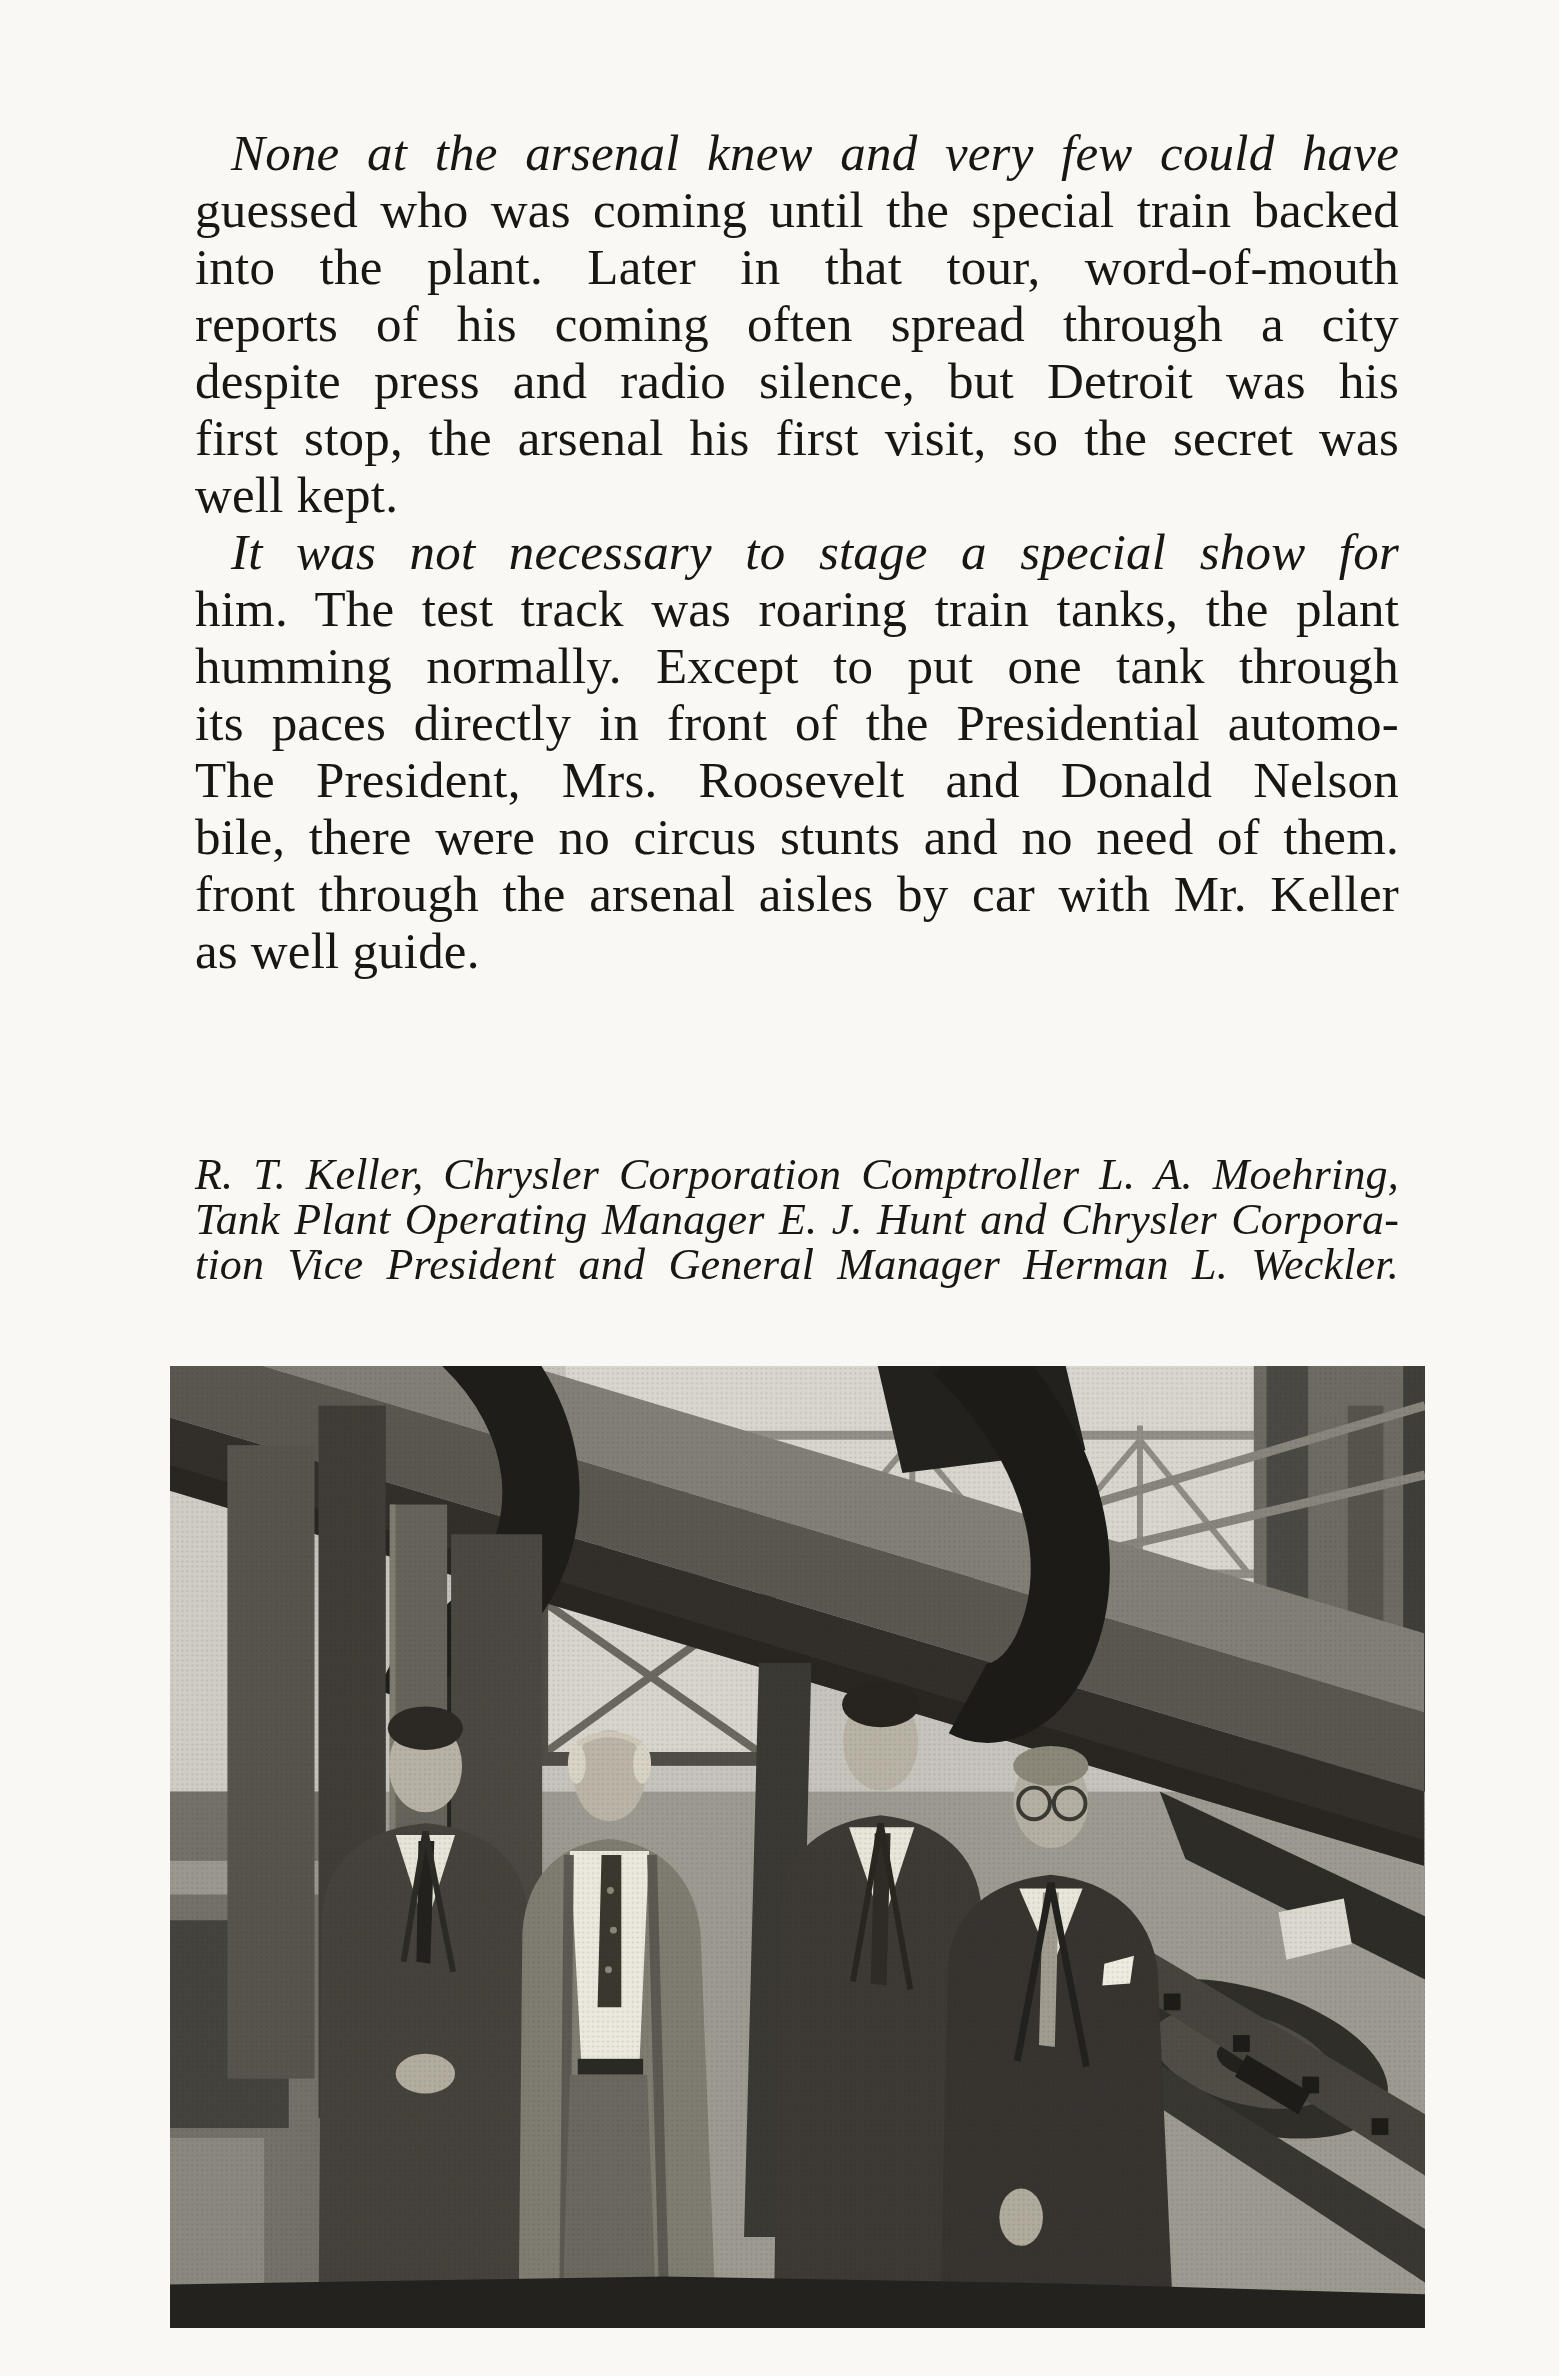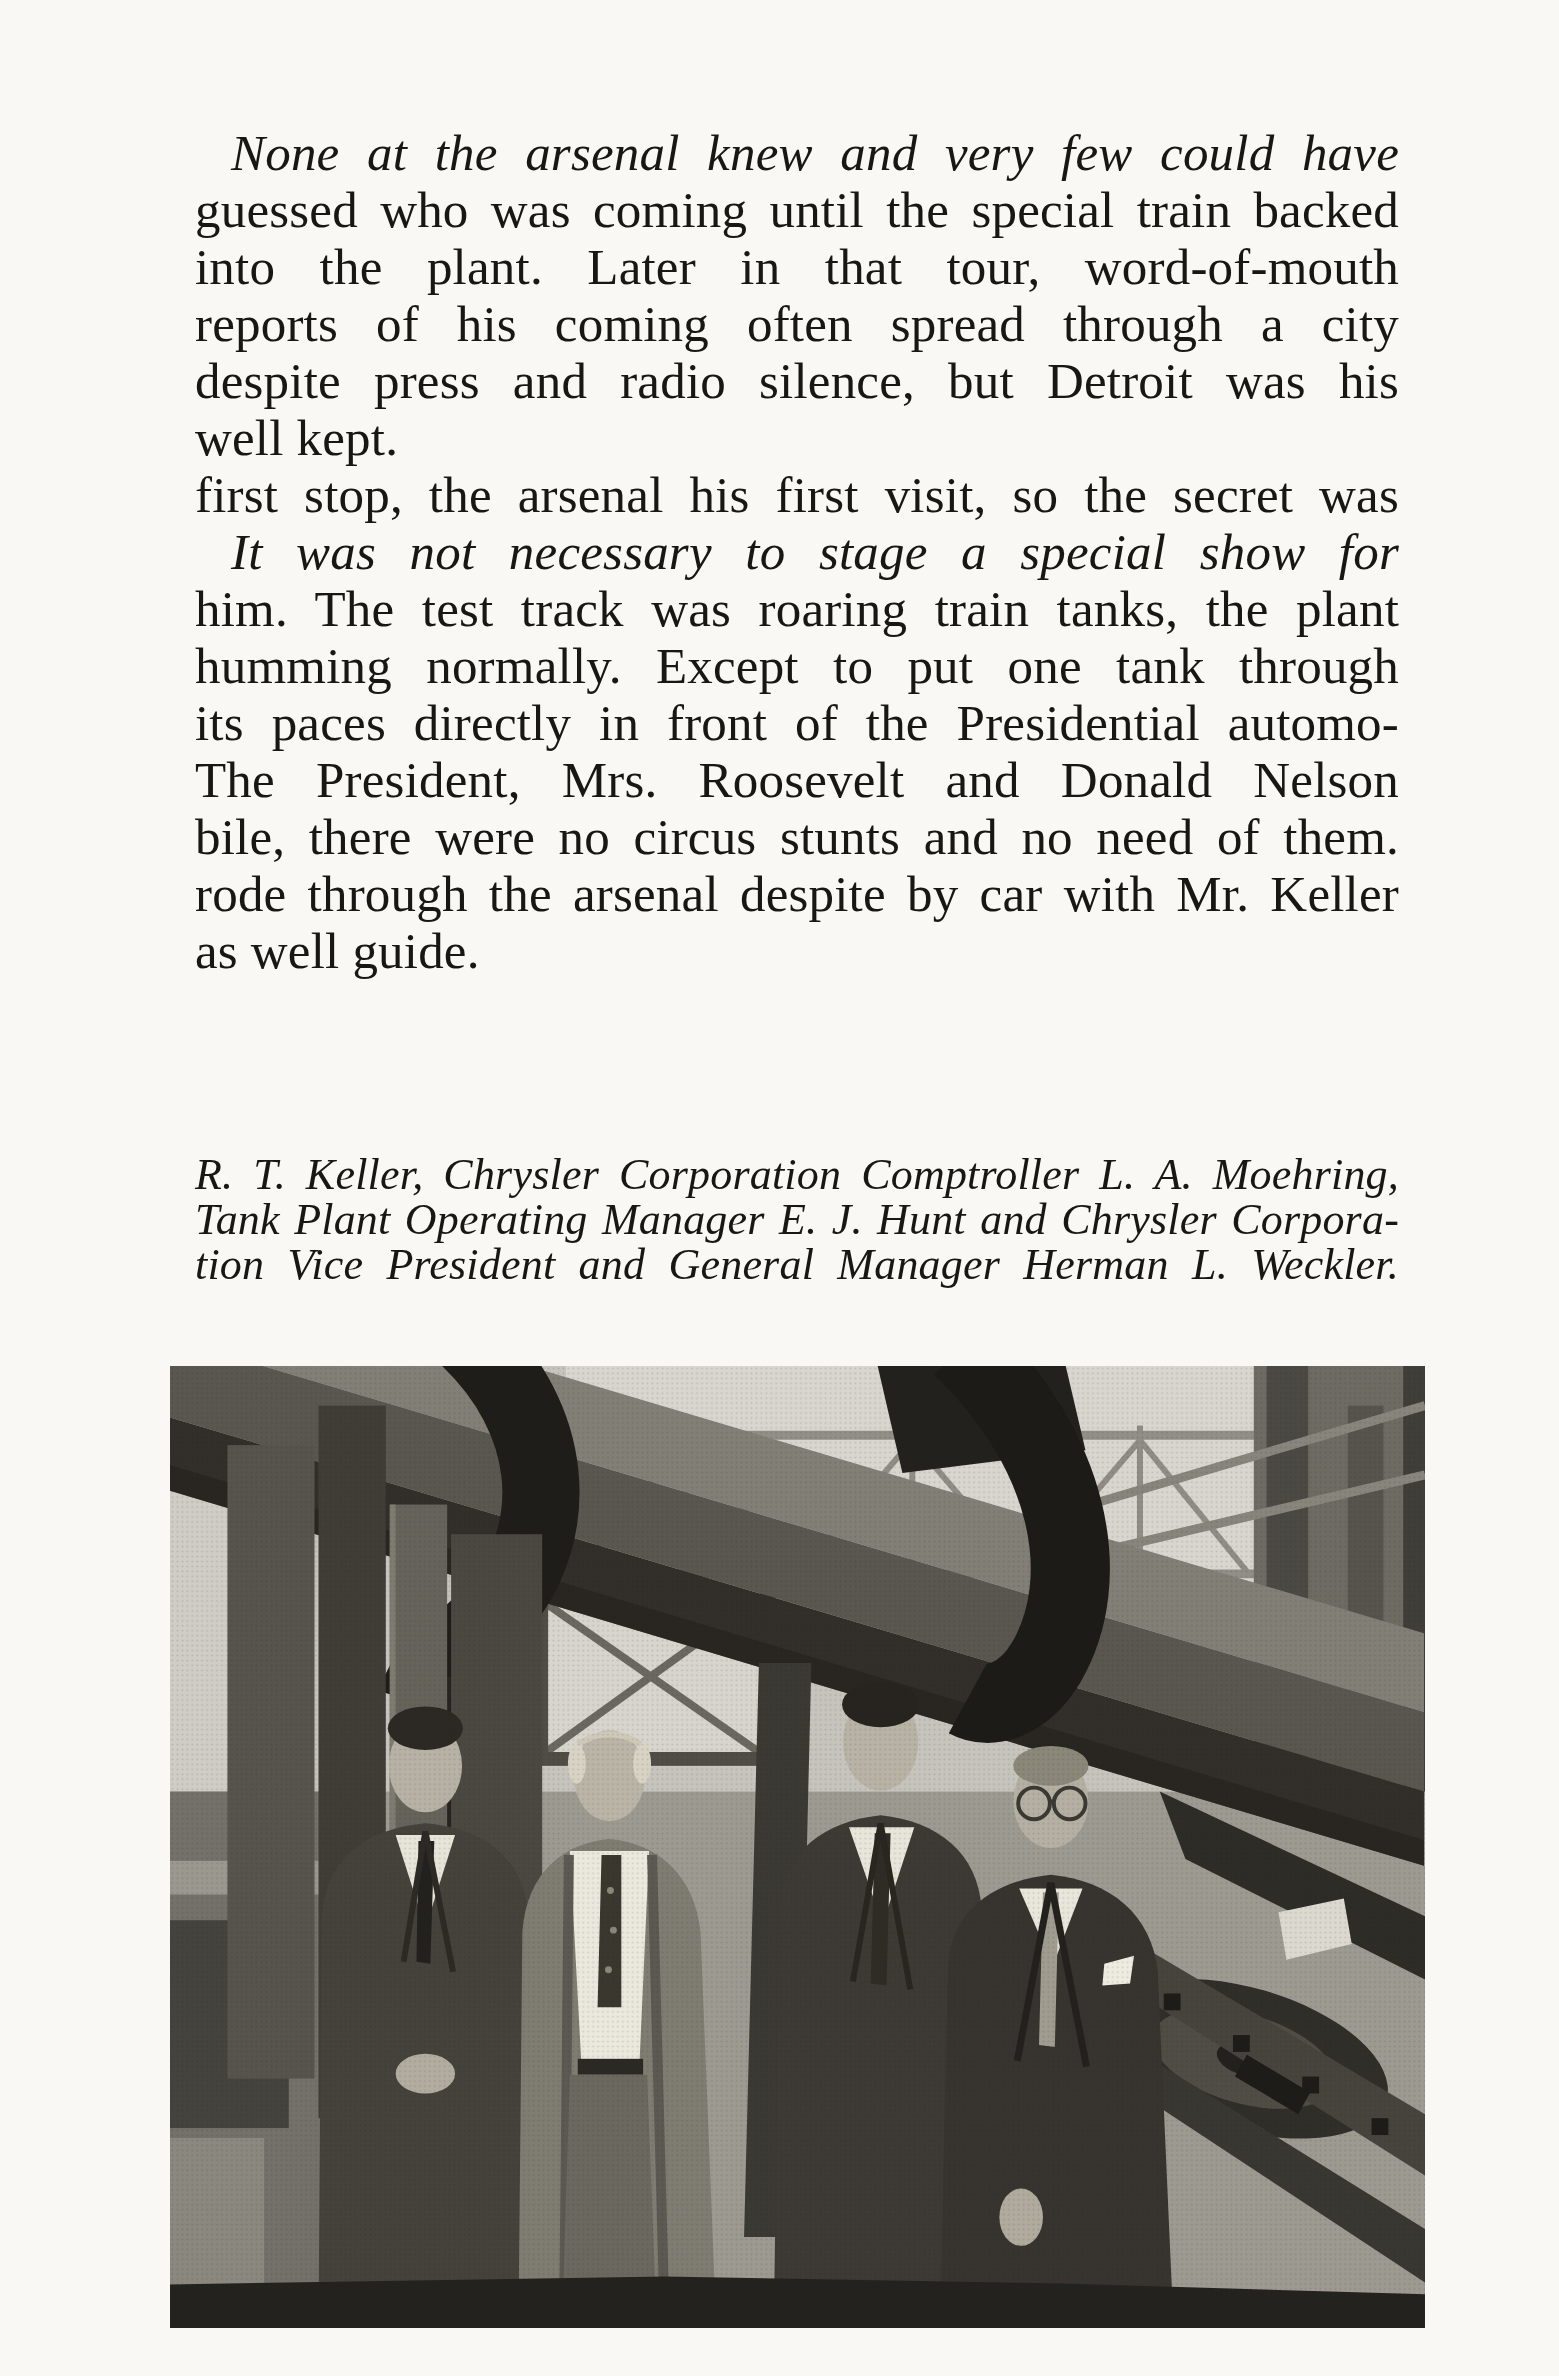--- a/index.html
+++ b/index.html
@@ -38,31 +38,31 @@
 </head>
 <body>
 
 <div class="text-block">
   <div>
     <div class="line indent">None at the arsenal knew and very few could have</div>
     <div class="line">guessed who was coming until the special train backed</div>
     <div class="line">into the plant. Later in that tour, word-of-mouth</div>
     <div class="line">reports of his coming often spread through a city</div>
     <div class="line">despite press and radio silence, but Detroit was his</div>
+    <div class="line">first stop, the arsenal his first visit, so the secret was</div>
     <div class="line no-just">well kept.</div>
-    <div class="line">first stop, the arsenal his first visit, so the secret was</div>
   </div>
   <div>
     <div class="line indent">It was not necessary to stage a special show for</div>
     <div class="line">him. The test track was roaring train tanks, the plant</div>
     <div class="line">humming normally. Except to put one tank through</div>
     <div class="line">its paces directly in front of the Presidential automo-</div>
     <div class="line">The President, Mrs. Roosevelt and Donald Nelson</div>
     <div class="line">bile, there were no circus stunts and no need of them.</div>
-    <div class="line">rode through the arsenal despite by car with Mr. Keller</div>
+    <div class="line">front through the arsenal aisles by car with Mr. Keller</div>
     <div class="line no-just">as well guide.</div>
   </div>
 </div>
 
 <div class="caption-block">
   <div class="cap-line">R. T. Keller, Chrysler Corporation Comptroller L. A. Moehring,</div>
   <div class="cap-line">Tank Plant Operating Manager E. J. Hunt and Chrysler Corpora-</div>
   <div class="cap-line">tion Vice President and General Manager Herman L. Weckler.</div>
 </div>
 

